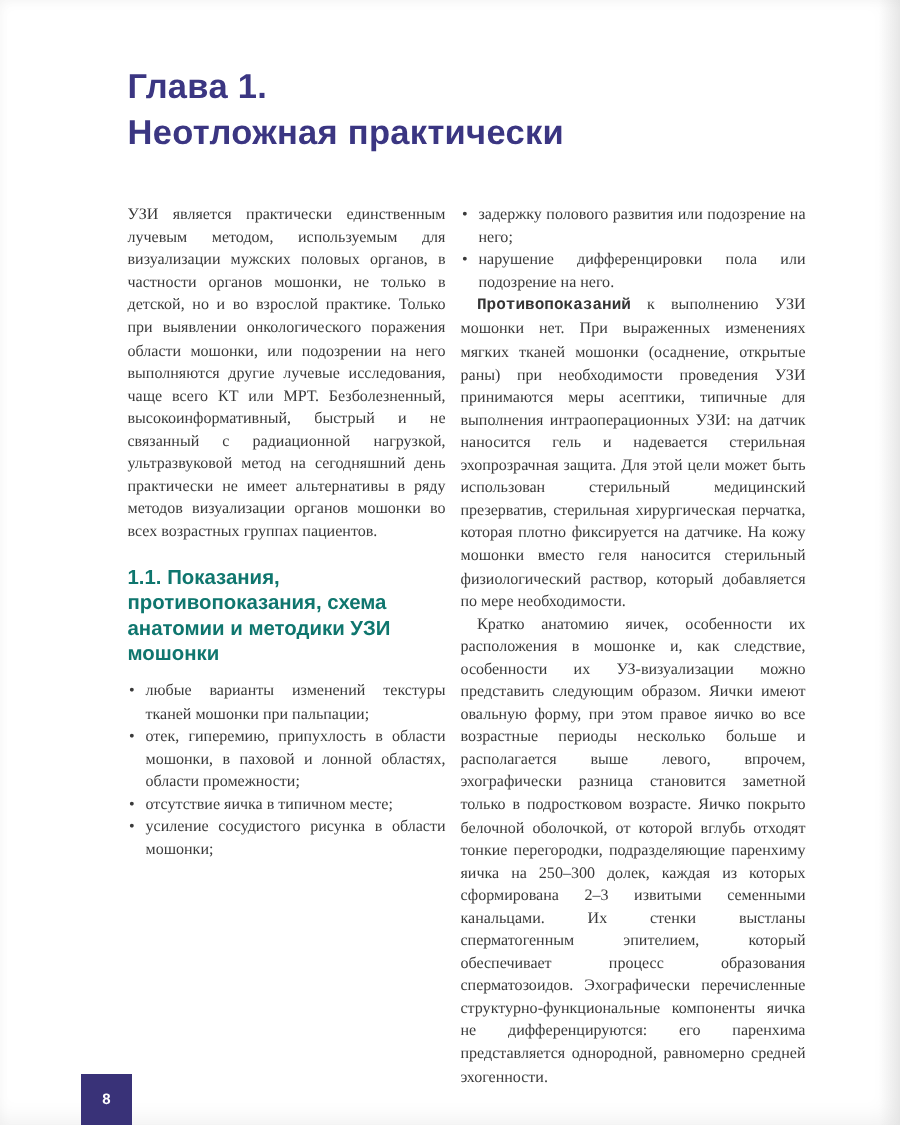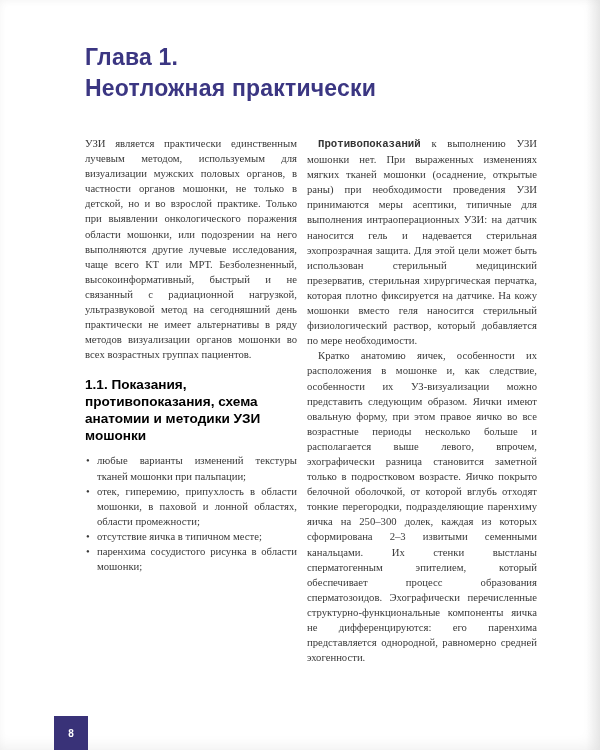--- a/index.html
+++ b/index.html
@@ -38,21 +38,21 @@
   }
   .col-left  { left: 85px;  width: 212px; }
   .col-right { left: 307px; width: 230px; }
   .col p { margin: 0; }
   .indent { text-indent: 11px; }
   .section-heading {
     font-family: "Liberation Sans", "DejaVu Sans", sans-serif;
     font-weight: bold;
     font-size: 13.6px;
     line-height: 17px;
-    color: #000000;
+    color: #0f766e;
     text-align: left;
     margin: 14px 0 9px 0;
     hyphens: none;
   }
   ul.bullets {
     list-style: none;
     margin: 0; padding: 0;
   }
   ul.bullets li {
     position: relative;
@@ -96,25 +96,29 @@
     <div>Неотложная практически</div>
   </div>
 
   <div class="col col-left">
     <p>УЗИ является практически единственным лучевым методом, используемым для визуализации мужских половых органов, в частности органов мошонки, не только в детской, но и во взрослой практике. Только при выявлении онкологического поражения области мошонки, или подозрении на него выполняются другие лучевые исследования, чаще всего КТ или МРТ. Безболезненный, высокоинформативный, быстрый и не связанный с радиационной нагрузкой, ультразвуковой метод на сегодняшний день практически не имеет альтернативы в ряду методов визуализации органов мошонки во всех возрастных группах пациентов.</p>
     <div class="section-heading">1.1. Показания, противопоказания, схема анатомии и методики УЗИ мошонки</div>
     <ul class="bullets">
       <li>любые варианты изменений текстуры тканей мошонки при пальпации;</li>
       <li>отек, гиперемию, припухлость в области мошонки, в паховой и лонной областях, области промежности;</li>
       <li>отсутствие яичка в типичном месте;</li>
-      <li>паренхима сосудистого рисунка в области мошонки;</li>
+      <li>усиление сосудистого рисунка в области мошонки;</li>
     </ul>
   </div>
 
   <div class="col col-right">
+    <ul class="bullets">
+      <li>задержку полового развития или подозрение на него;</li>
+      <li>нарушение дифференцировки пола или подозрение на него.</li>
+    </ul>
     <p class="indent"><b>Противопоказаний</b><span> к выполнению УЗИ мошонки нет. При выраженных изменениях мягких тканей мошонки (осаднение, открытые раны) при необходимости проведения УЗИ принимаются меры асептики, типичные для выполнения интраоперационных УЗИ: на датчик наносится гель и надевается стерильная эхопрозрачная защита. Для этой цели может быть использован стерильный медицинский презерватив, стерильная хирургическая перчатка, которая плотно фиксируется на датчике. На кожу мошонки вместо геля наносится стерильный физиологический раствор, который добавляется по мере необходимости.</span></p>
     <p class="indent">Кратко анатомию яичек, особенности их расположения в мошонке и, как следствие, особенности их УЗ-визуализации можно представить следующим образом. Яички имеют овальную форму, при этом правое яичко во все возрастные периоды несколько больше и располагается выше левого, впрочем, эхографически разница становится заметной только в подростковом возрасте. Яичко покрыто белочной оболочкой, от которой вглубь отходят тонкие перегородки, подразделяющие паренхиму яичка на 250–300 долек, каждая из которых сформирована 2–3 извитыми семенными канальцами. Их стенки выстланы сперматогенным эпителием, который обеспечивает процесс образования сперматозоидов. Эхографически перечисленные структурно-функциональные компоненты яичка не дифференцируются: его паренхима представляется однородной, равномерно средней эхогенности.</p>
   </div>
 
   <div class="page-number-badge">8</div>
 
   <div class="edge-shade"></div>
 
 </div>
 

